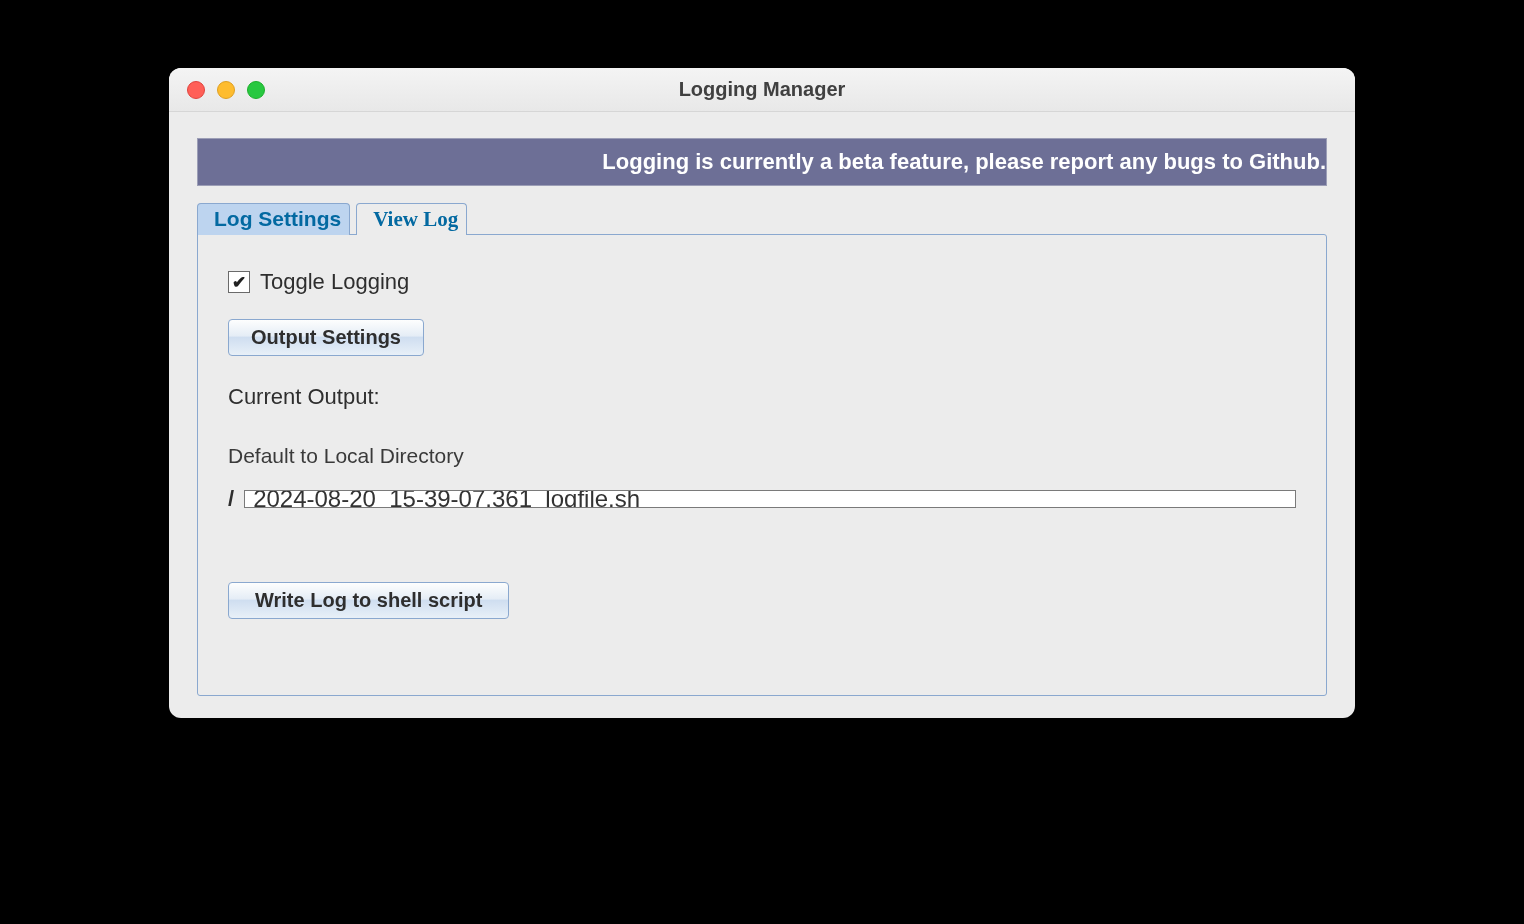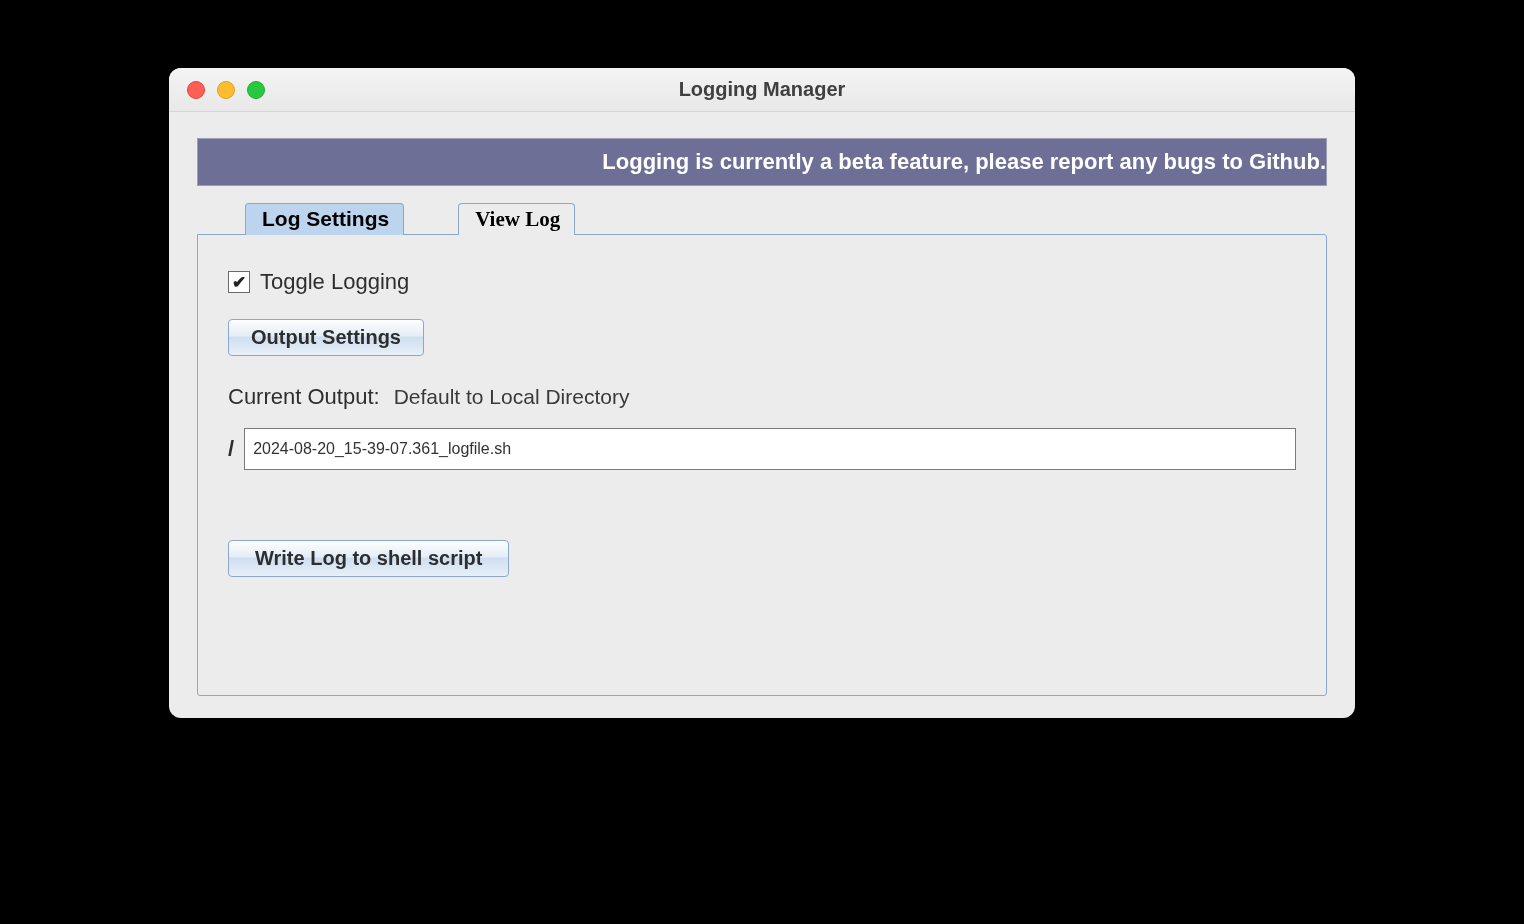--- a/index.html
+++ b/index.html
@@ -83,33 +83,32 @@
     }
     
     .tabs-row {
       display: flex;
       gap: 0;
       position: relative;
       z-index: 2;
     }
     
     .tab {
-      padding: 3px 14px 3px 16px;
+      padding: 3px 8px 3px 16px;
       font-size: 21px;
       font-weight: 700;
-      color: #000000;
+      color: #0369a1;
       border: 1px solid #8aa8cf;
       border-bottom: none;
       border-radius: 4px 4px 0 0;
       background: #ececec;
       margin-right: 6px;
       cursor: pointer;
       position: relative;
       top: 1px;
-      margin-left: 48px;
     }
     
     .tab.active {
       background: #bdd4ef;
     }
     
     .tab.inactive {
       background: #ececec;
       font-family: Liberation Serif, serif;
     }
@@ -208,44 +207,45 @@
       cursor: pointer;
     }
     
     .output-dir-btn {
       margin-bottom: 28px;
     }
     
     .current-output-row {
       display: flex;
       align-items: baseline;
-      gap: 14px;
+      gap: 34px;
       margin-bottom: 18px;
+      flex-direction: column;
     }
     
     .path-row {
       display: flex;
       align-items: center;
       gap: 10px;
       margin-bottom: 70px;
     }
     
     .slash {
       font-size: 22px;
       font-weight: 700;
       color: #2e2e2e;
     }
     
     .path-input {
       flex: 1;
-      height: 42px;
+      height: 18px;
       border: 1px solid #7a7a7a;
       background: #fff;
       padding: 2px 8px;
-      font-size: 16px;
+      font-size: 24px;
       font-family: inherit;
       color: #333;
     }
     
     .write-btn {
       padding: 6px 26px;
     }
   </style>
 </head>
 <body>

